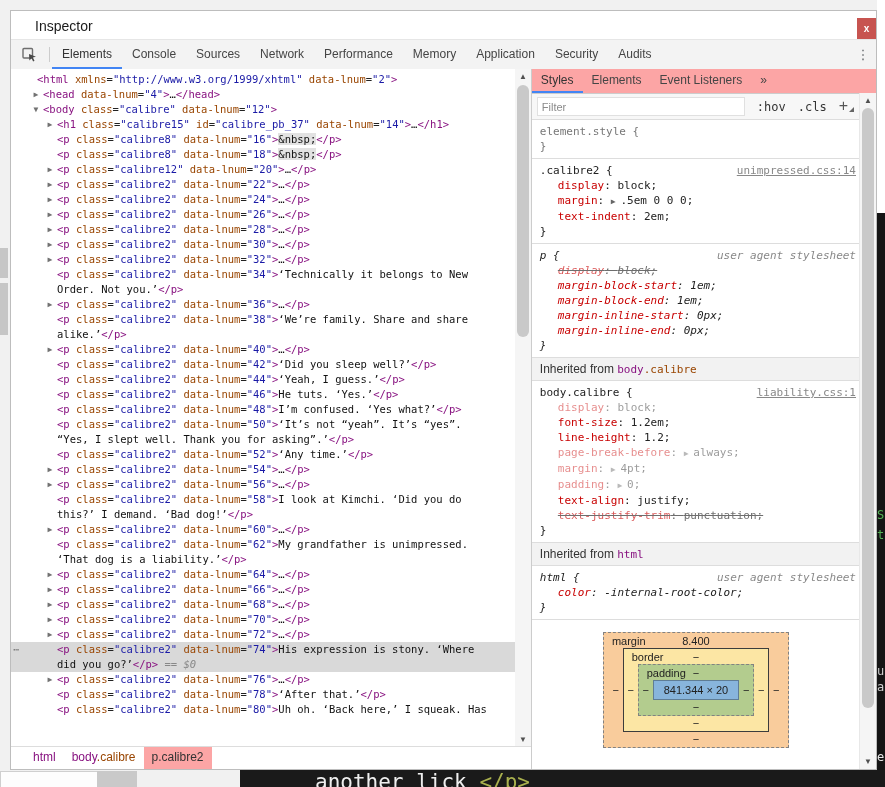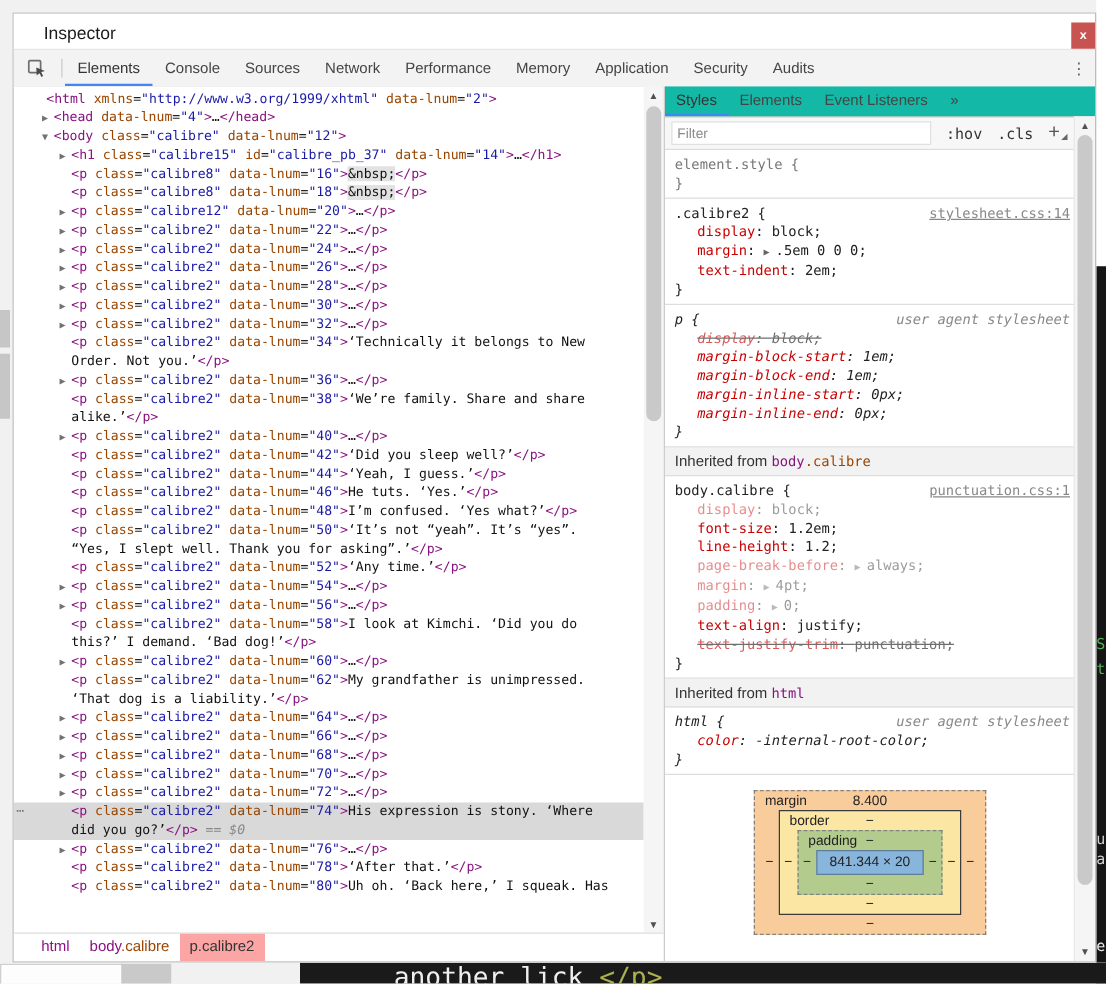--- a/index.html
+++ b/index.html
@@ -49,21 +49,21 @@
   .dom-vscroll{position:absolute;right:0;top:0;bottom:22px;width:16px;background:#f5f5f5;}
   .sb-arrow{position:absolute;left:0;width:16px;text-align:center;font-size:8px;color:#505050;}
   .sb-thumb{position:absolute;left:2px;width:12px;background:#c9c9c9;border-radius:6px;}
   .crumbbar{position:absolute;left:0;right:0;bottom:0;height:22px;background:#fff;border-top:1px solid #ddd;
        display:flex;align-items:stretch;font-size:12px;padding-left:14px;}
   .crumb{padding:3px 8px;white-space:nowrap;color:#333;}
   .crumb.selected{background:#fca5a5;text-align:right;}
   .cr-tag{color:#881280;} .cr-cls{color:#994500;}
   
   .styles-pane{flex:1;position:relative;background:#fff;border-left:1px solid #ccc;display:flex;flex-direction:column;}
-  .subtabs{height:24px;background:#14b8a6;border-bottom:1px solid #ccc;display:flex;align-items:stretch;flex:none;}
+  .subtabs{height:24px;background:#fca5a5;border-bottom:1px solid #ccc;display:flex;align-items:stretch;flex:none;}
   .subtab{padding:0 9px;line-height:23px;font-size:12px;color:#454545;}
   .subtab.active{color:#333;box-shadow:inset 0 -2px 0 #4285f4;}
   .filter-row{height:25px;background:#f7f7f7;border-bottom:1px solid #ddd;display:flex;align-items:center;flex:none;padding-right:22px;}
   .filter-input{margin-left:5px;width:198px;height:17px;border:1px solid #e0e0e0;background:#fff;
        font:11px "Liberation Sans",sans-serif;color:#333;padding:0 4px;outline:none;flex:none;}
   .filter-input::placeholder{color:#8a8a8a;}
   .fctrl{margin-left:12px;font:12px "DejaVu Sans Mono",monospace;color:#333;}
   .fplus{margin-left:12px;font:16px "Liberation Sans",sans-serif;color:#555;position:relative;top:-1px;}
   .fcorner{width:0;height:0;border-left:5px solid transparent;border-bottom:5px solid #666;
        display:inline-block;margin-left:1px;position:relative;top:3px;}
@@ -226,21 +226,21 @@
 
         <div class="rule">
             <div class="rule-head">
               <span class="sel-txt gray">element.style {</span>
             </div>
             <div class="brace sel-txt gray">}</div>
           </div>
           <div class="rule">
             <div class="rule-head">
               <span class="sel-txt">.calibre2 {</span>
-              <span class="sheet-link">stylesheet.css:14</span>
+              <span class="sheet-link">unimpressed.css:14</span>
             </div>
             <div class="prop"><span class="pname">display</span><span class="pval">: </span><span class="pval">block;</span></div>
             <div class="prop"><span class="pname">margin</span><span class="pval">: </span><span class="pexp">▶ </span><span class="pval">.5em 0 0 0;</span></div>
             <div class="prop"><span class="pname">text-indent</span><span class="pval">: </span><span class="pval">2em;</span></div>
             <div class="brace">}</div>
           </div>
           <div class="rule ua">
             <div class="rule-head">
               <span class="sel-txt">p {</span>
               <span class="ua-origin">user agent stylesheet</span>
@@ -249,21 +249,21 @@
             <div class="prop"><span class="pname">margin-block-start</span><span class="pval">: </span><span class="pval">1em;</span></div>
             <div class="prop"><span class="pname">margin-block-end</span><span class="pval">: </span><span class="pval">1em;</span></div>
             <div class="prop"><span class="pname">margin-inline-start</span><span class="pval">: </span><span class="pval">0px;</span></div>
             <div class="prop"><span class="pname">margin-inline-end</span><span class="pval">: </span><span class="pval">0px;</span></div>
             <div class="brace">}</div>
           </div>
           <div class="sec-header"><span>Inherited from </span><span class="node-link"><span class="cr-tag">body</span><span class="cr-cls">.calibre</span></span></div>
           <div class="rule">
             <div class="rule-head">
               <span class="sel-txt">body.calibre {</span>
-              <span class="sheet-link">punctuation.css:1</span>
+              <span class="sheet-link">liability.css:1</span>
             </div>
             <div class="prop dim"><span class="pname">display</span><span class="pval">: </span><span class="pval">block;</span></div>
             <div class="prop"><span class="pname">font-size</span><span class="pval">: </span><span class="pval">1.2em;</span></div>
             <div class="prop"><span class="pname">line-height</span><span class="pval">: </span><span class="pval">1.2;</span></div>
             <div class="prop dim"><span class="pname">page-break-before</span><span class="pval">: </span><span class="pexp">▶ </span><span class="pval">always;</span></div>
             <div class="prop dim"><span class="pname">margin</span><span class="pval">: </span><span class="pexp">▶ </span><span class="pval">4pt;</span></div>
             <div class="prop dim"><span class="pname">padding</span><span class="pval">: </span><span class="pexp">▶ </span><span class="pval">0;</span></div>
             <div class="prop"><span class="pname">text-align</span><span class="pval">: </span><span class="pval">justify;</span></div>
             <div class="prop strike"><span class="warn-icon">⚠</span><span class="pname">text-justify-trim</span><span class="pval">: </span><span class="pval">punctuation;</span></div>
             <div class="brace">}</div>

